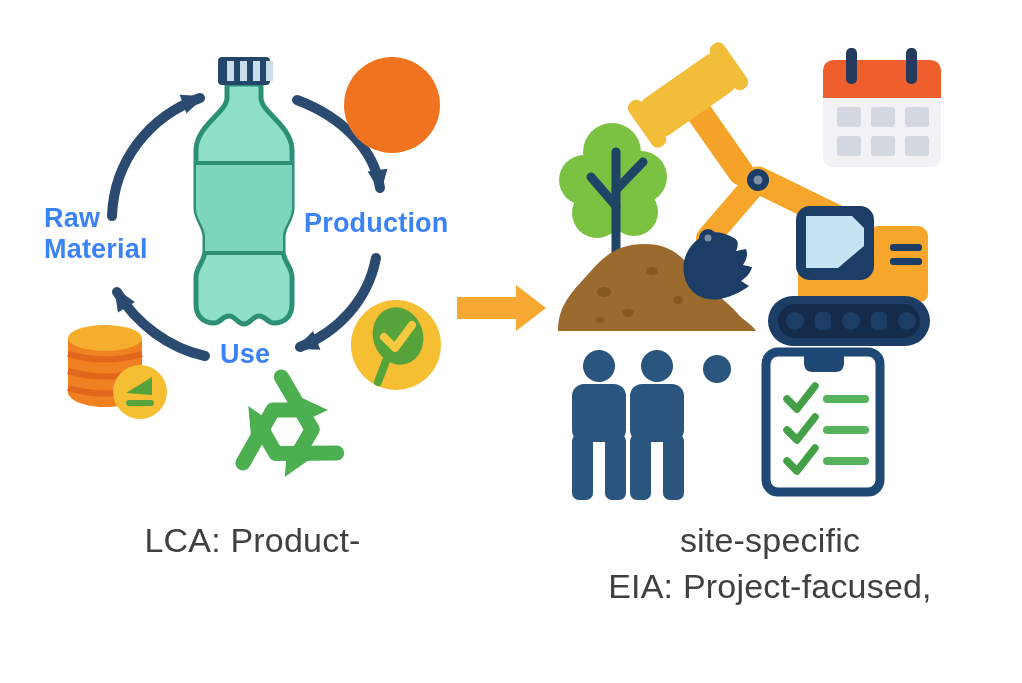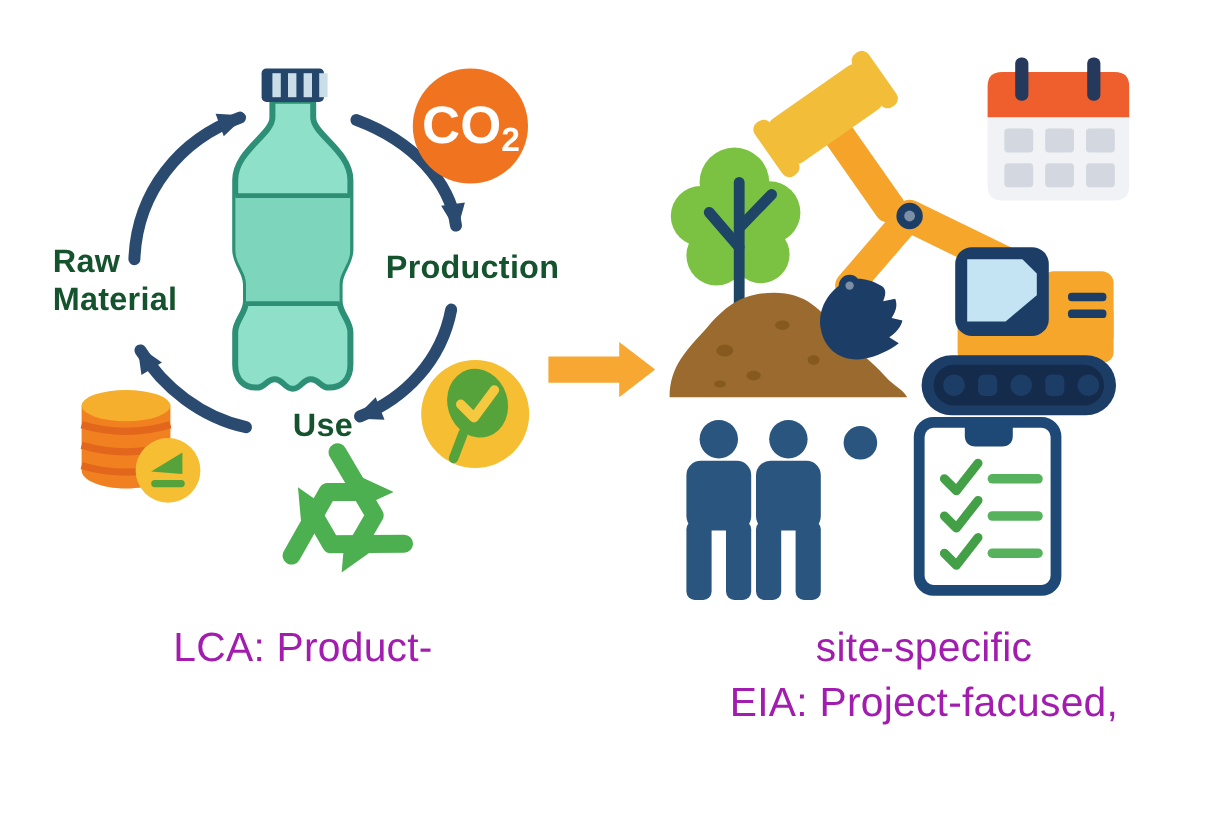--- a/index.html
+++ b/index.html
@@ -3,31 +3,31 @@
 <meta charset="utf-8">
 <style>
   html,body { margin:0; padding:0; background:#ffffff; }
   .canvas {
     position:relative; width:1022px; height:683px; background:#ffffff;
     font-family:"Liberation Sans", sans-serif; overflow:hidden;
   }
   .art { position:absolute; left:0; top:0; }
   .stage-label {
     position:absolute; font-weight:700; font-size:27px; line-height:31px;
-    color:#14532d; letter-spacing:0.2px;
+    color:#3b82f6; letter-spacing:0.2px;
   }
   .co2-text {
     position:absolute; left:345px; top:76px; width:95px; height:58px;
     display:flex; align-items:center; justify-content:center;
     color:#ffffff; font-weight:700;
   }
   .co2-main { font-size:44px; }
   .co2-sub  { font-size:28px; transform:translateY(12px); }
   .caption {
-    position:absolute; text-align:center; color:#a21caf;
+    position:absolute; text-align:center; color:#404040;
     font-size:34px; line-height:46px; font-weight:500; letter-spacing:0.2px;
   }
   .caption-left  { left:55px;  top:517px; width:395px; }
   .caption-right { left:558px; top:517px; width:424px; }
 </style>
 </head>
 <body>
 
 <div class="canvas">
 
@@ -216,28 +216,24 @@
       <g fill="#57B25E">
         <rect x="823" y="395" width="46" height="8" rx="4"></rect>
         <rect x="823" y="426" width="46" height="8" rx="4"></rect>
         <rect x="823" y="457" width="46" height="8" rx="4"></rect>
       </g>
     </g>
   </svg>
 
   <div class="stage-label" style="left:44px; top:203px; width:104px;">Raw Material</div>
 
-  <div class="stage-label" style="left:316px; top:208px; width:150px;text-align:right;">Production</div>
-
-  <div class="stage-label" style="left:220px; top:339px; width:70px;margin-left:24px;">Use</div>
-
-  <div class="co2-text">
-    <span class="co2-main">CO</span>
-      <span class="co2-sub">2</span>
-  </div>
+  <div class="stage-label" style="left:304px; top:208px; width:150px;">Production</div>
+
+  <div class="stage-label" style="left:220px; top:339px; width:70px;">Use</div>
+
 
   <div class="caption caption-left">
     <div>LCA: Product-</div>
   </div>
 
   <div class="caption caption-right">
     <div>site-specific</div>
     <div>EIA: Project-facused,</div>
   </div>
 

